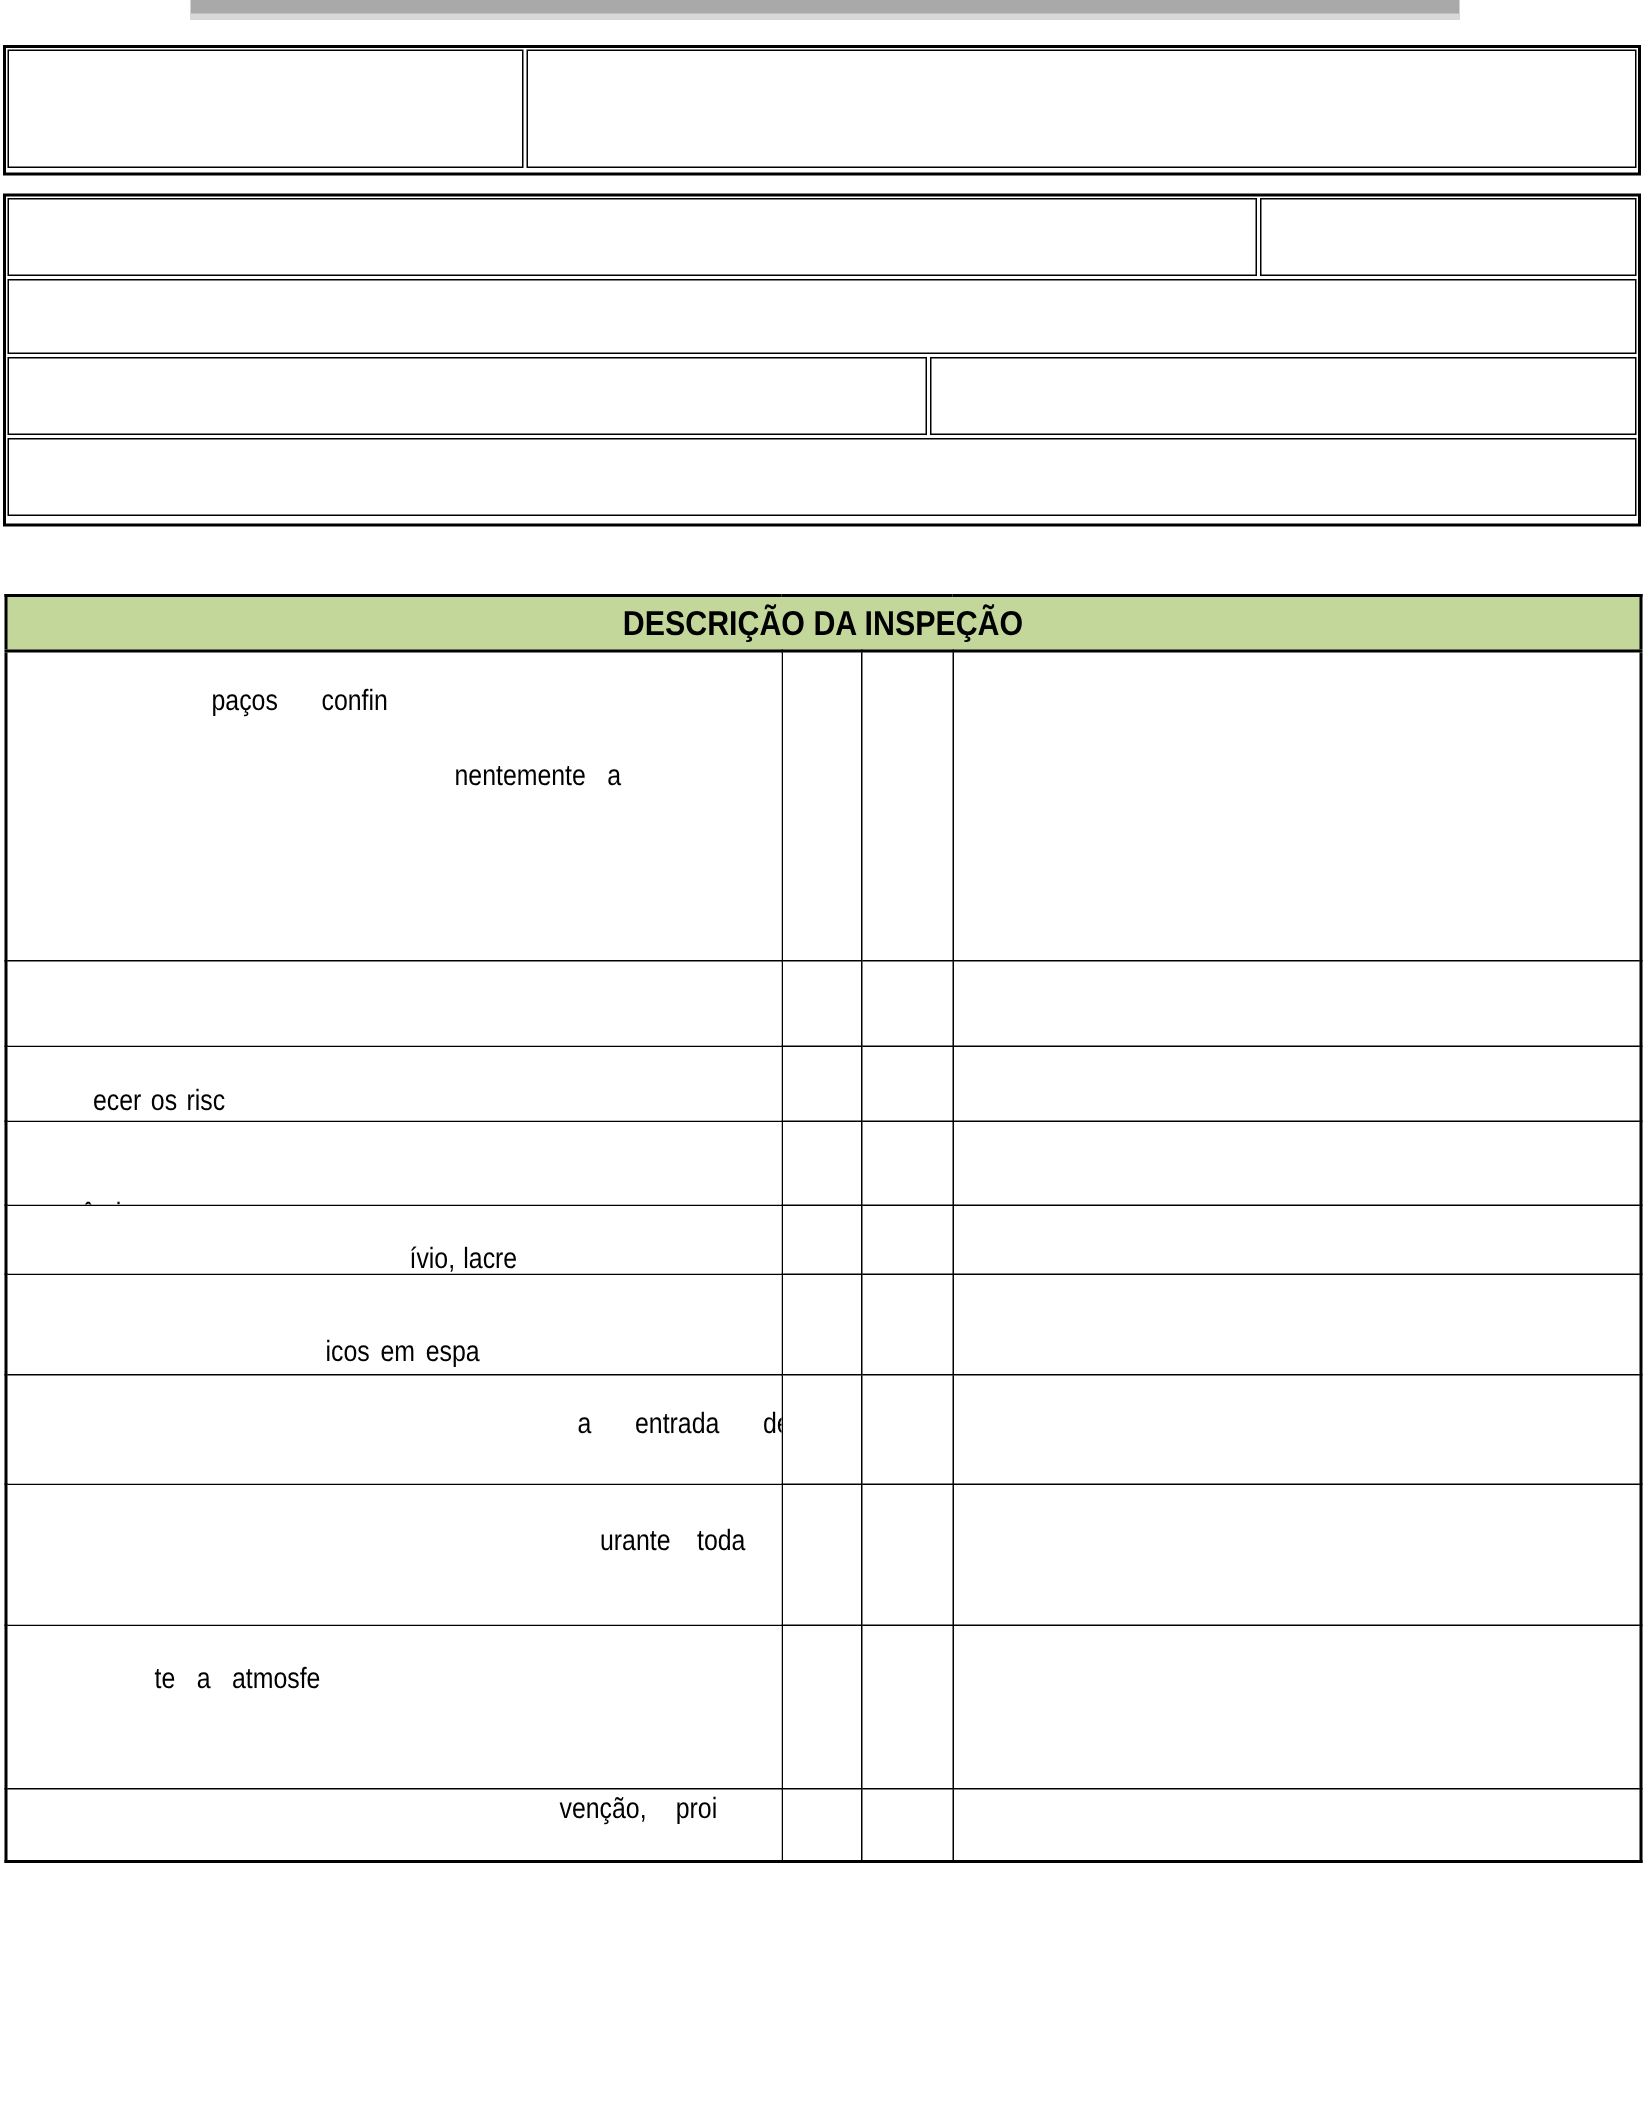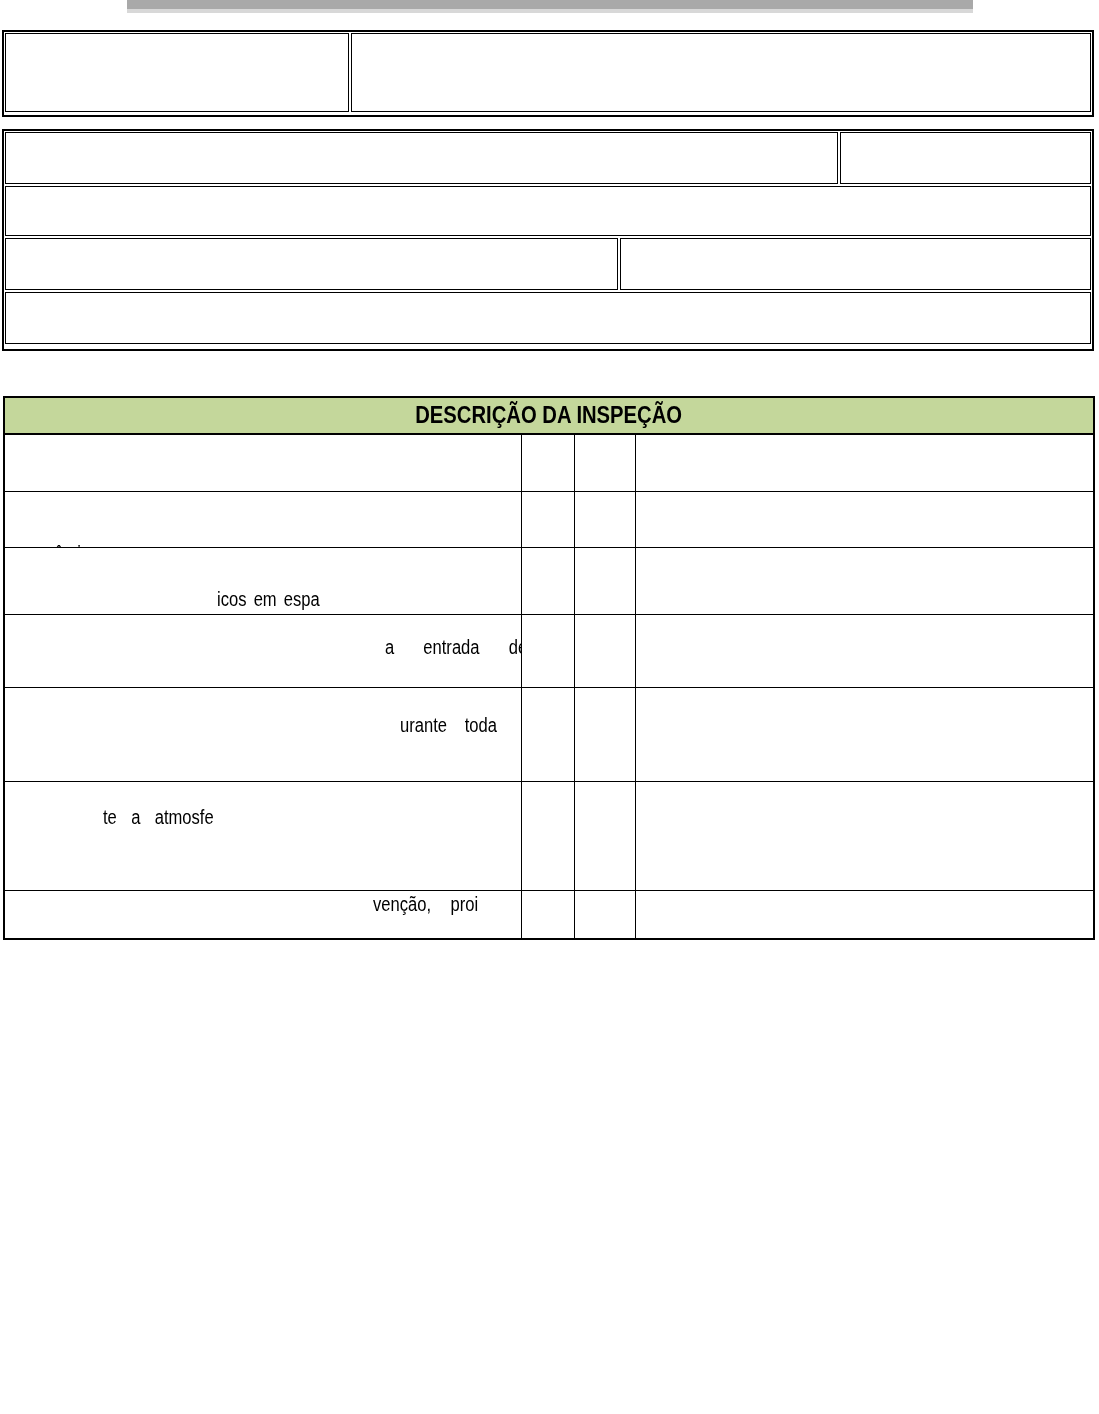--- a/index.html
+++ b/index.html
@@ -101,29 +101,54 @@
       <col style="width:53px">
       <col style="width:61px">
       <col style="width:459px">
   </colgroup>
   <tbody id="tb">
     <tr>
       <td colspan="4" class="captd" id="captd" style="background: rgb(196, 215, 155);">
         <span class="cap">DESCRIÇÃO DA INSPEÇÃO</span>
       </td>
     </tr>
+      <tr style="height: 206px;">
+        <td class="itenstd">
+          <span class="frag" style="left: 136px; top: 21px; word-spacing: 6px;">paços   confin</span>
+          <span class="frag" style="left: 298px; top: 71px; word-spacing: 3px;">nentemente  a</span>
+        </td>
+        <td></td>
+        <td></td>
+        <td></td>
+      </tr>
       <tr style="height: 57px;">
         <td class="itenstd"></td>
+        <td></td>
+        <td></td>
+        <td></td>
+      </tr>
+      <tr style="height: 50px;">
+        <td class="itenstd">
+          <span class="frag" style="left: 57px; top: 25px; word-spacing: 2px;">ecer os risc</span>
+        </td>
         <td></td>
         <td></td>
         <td></td>
       </tr>
       <tr style="height: 56px;">
         <td class="itenstd">
           <span class="frag" style="left: 16px; top: 50px; word-spacing: 2px;">rgonômicos e</span>
+        </td>
+        <td></td>
+        <td></td>
+        <td></td>
+      </tr>
+      <tr style="height: 46px;">
+        <td class="itenstd">
+          <span class="frag" style="left: 268px; top: 24px; word-spacing: 1px;">ívio, lacre</span>
         </td>
         <td></td>
         <td></td>
         <td></td>
       </tr>
       <tr style="height: 67px;">
         <td class="itenstd">
           <span class="frag" style="left: 212px; top: 40px; word-spacing: 3px;">icos em espa</span>
         </td>
         <td></td>

